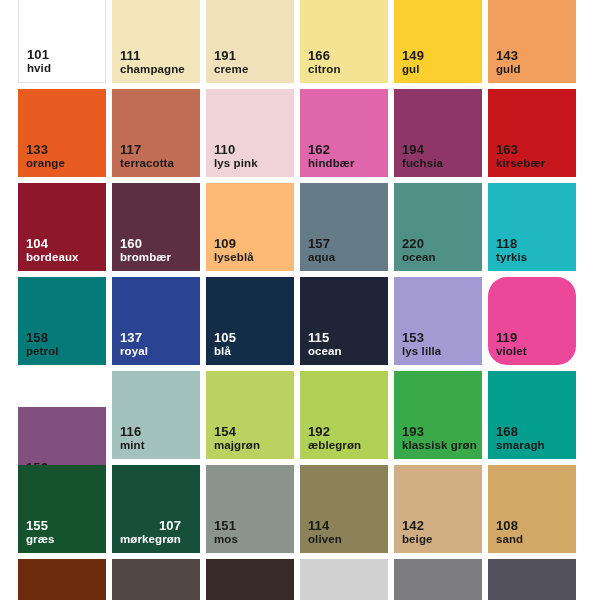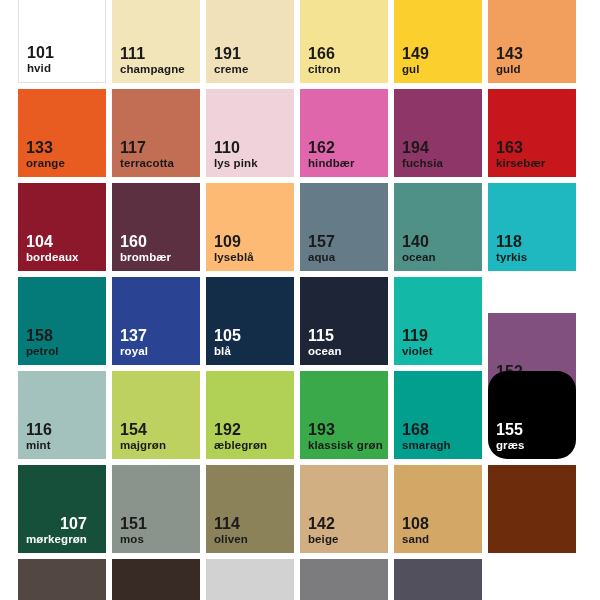--- a/index.html
+++ b/index.html
@@ -43,21 +43,21 @@
   }
   .swatch-label {
     position: absolute;
     left: 8px;
     bottom: 6px;
     line-height: 1.18;
     letter-spacing: 0.1px;
   }
   .swatch-code {
     display: block;
-    font-size: 16px;
+    font-size: 13px;
     font-weight: bold;
   }
   .swatch-name {
     display: block;
     font-size: 11.5px;
     font-weight: bold;
   }
   .light-text .swatch-code,
   .light-text .swatch-name {
     color: #ffffff;
@@ -163,21 +163,21 @@
         </div>
       </div>
       <div class="swatch dark-text" style="background: rgb(101, 123, 135);">
         <div class="swatch-label">
           <span class="swatch-code">157</span>
           <span class="swatch-name">aqua</span>
         </div>
       </div>
       <div class="swatch dark-text" style="background: rgb(79, 145, 134);">
         <div class="swatch-label">
-          <span class="swatch-code">140</span>
+          <span class="swatch-code">220</span>
           <span class="swatch-name">ocean</span>
         </div>
       </div>
       <div class="swatch dark-text" style="background: rgb(31, 183, 192);">
         <div class="swatch-label">
           <span class="swatch-code">118</span>
           <span class="swatch-name">tyrkis</span>
         </div>
       </div>
       <div class="swatch dark-text" style="background: rgb(4, 123, 120);">
@@ -197,21 +197,27 @@
           <span class="swatch-code">105</span>
           <span class="swatch-name">blå</span>
         </div>
       </div>
       <div class="swatch light-text" style="background: rgb(30, 37, 54);">
         <div class="swatch-label">
           <span class="swatch-code">115</span>
           <span class="swatch-name">ocean</span>
         </div>
       </div>
-      <div class="swatch dark-text" style="background: #14b8a6;">
+      <div class="swatch dark-text" style="background: rgb(164, 154, 211);">
+        <div class="swatch-label">
+          <span class="swatch-code">153</span>
+          <span class="swatch-name">lys lilla</span>
+        </div>
+      </div>
+      <div class="swatch dark-text" style="background: #ec4899; border-radius: 19px;">
         <div class="swatch-label">
           <span class="swatch-code">119</span>
           <span class="swatch-name">violet</span>
         </div>
       </div>
       <div class="swatch dark-text" style="background: rgb(130, 80, 127); margin-top: 36px;">
         <div class="swatch-label">
           <span class="swatch-code">152</span>
           <span class="swatch-name">lilla</span>
         </div>
@@ -239,21 +245,21 @@
           <span class="swatch-code">193</span>
           <span class="swatch-name">klassisk grøn</span>
         </div>
       </div>
       <div class="swatch dark-text" style="background: rgb(2, 158, 142);">
         <div class="swatch-label">
           <span class="swatch-code">168</span>
           <span class="swatch-name">smaragh</span>
         </div>
       </div>
-      <div class="swatch light-text" style="background: #000000; border-radius: 19px;">
+      <div class="swatch light-text" style="background: #14532d;">
         <div class="swatch-label">
           <span class="swatch-code">155</span>
           <span class="swatch-name">græs</span>
         </div>
       </div>
       <div class="swatch light-text" style="background: rgb(22, 80, 59); text-align: right;">
         <div class="swatch-label">
           <span class="swatch-code">107</span>
           <span class="swatch-name">mørkegrøn</span>
         </div>

